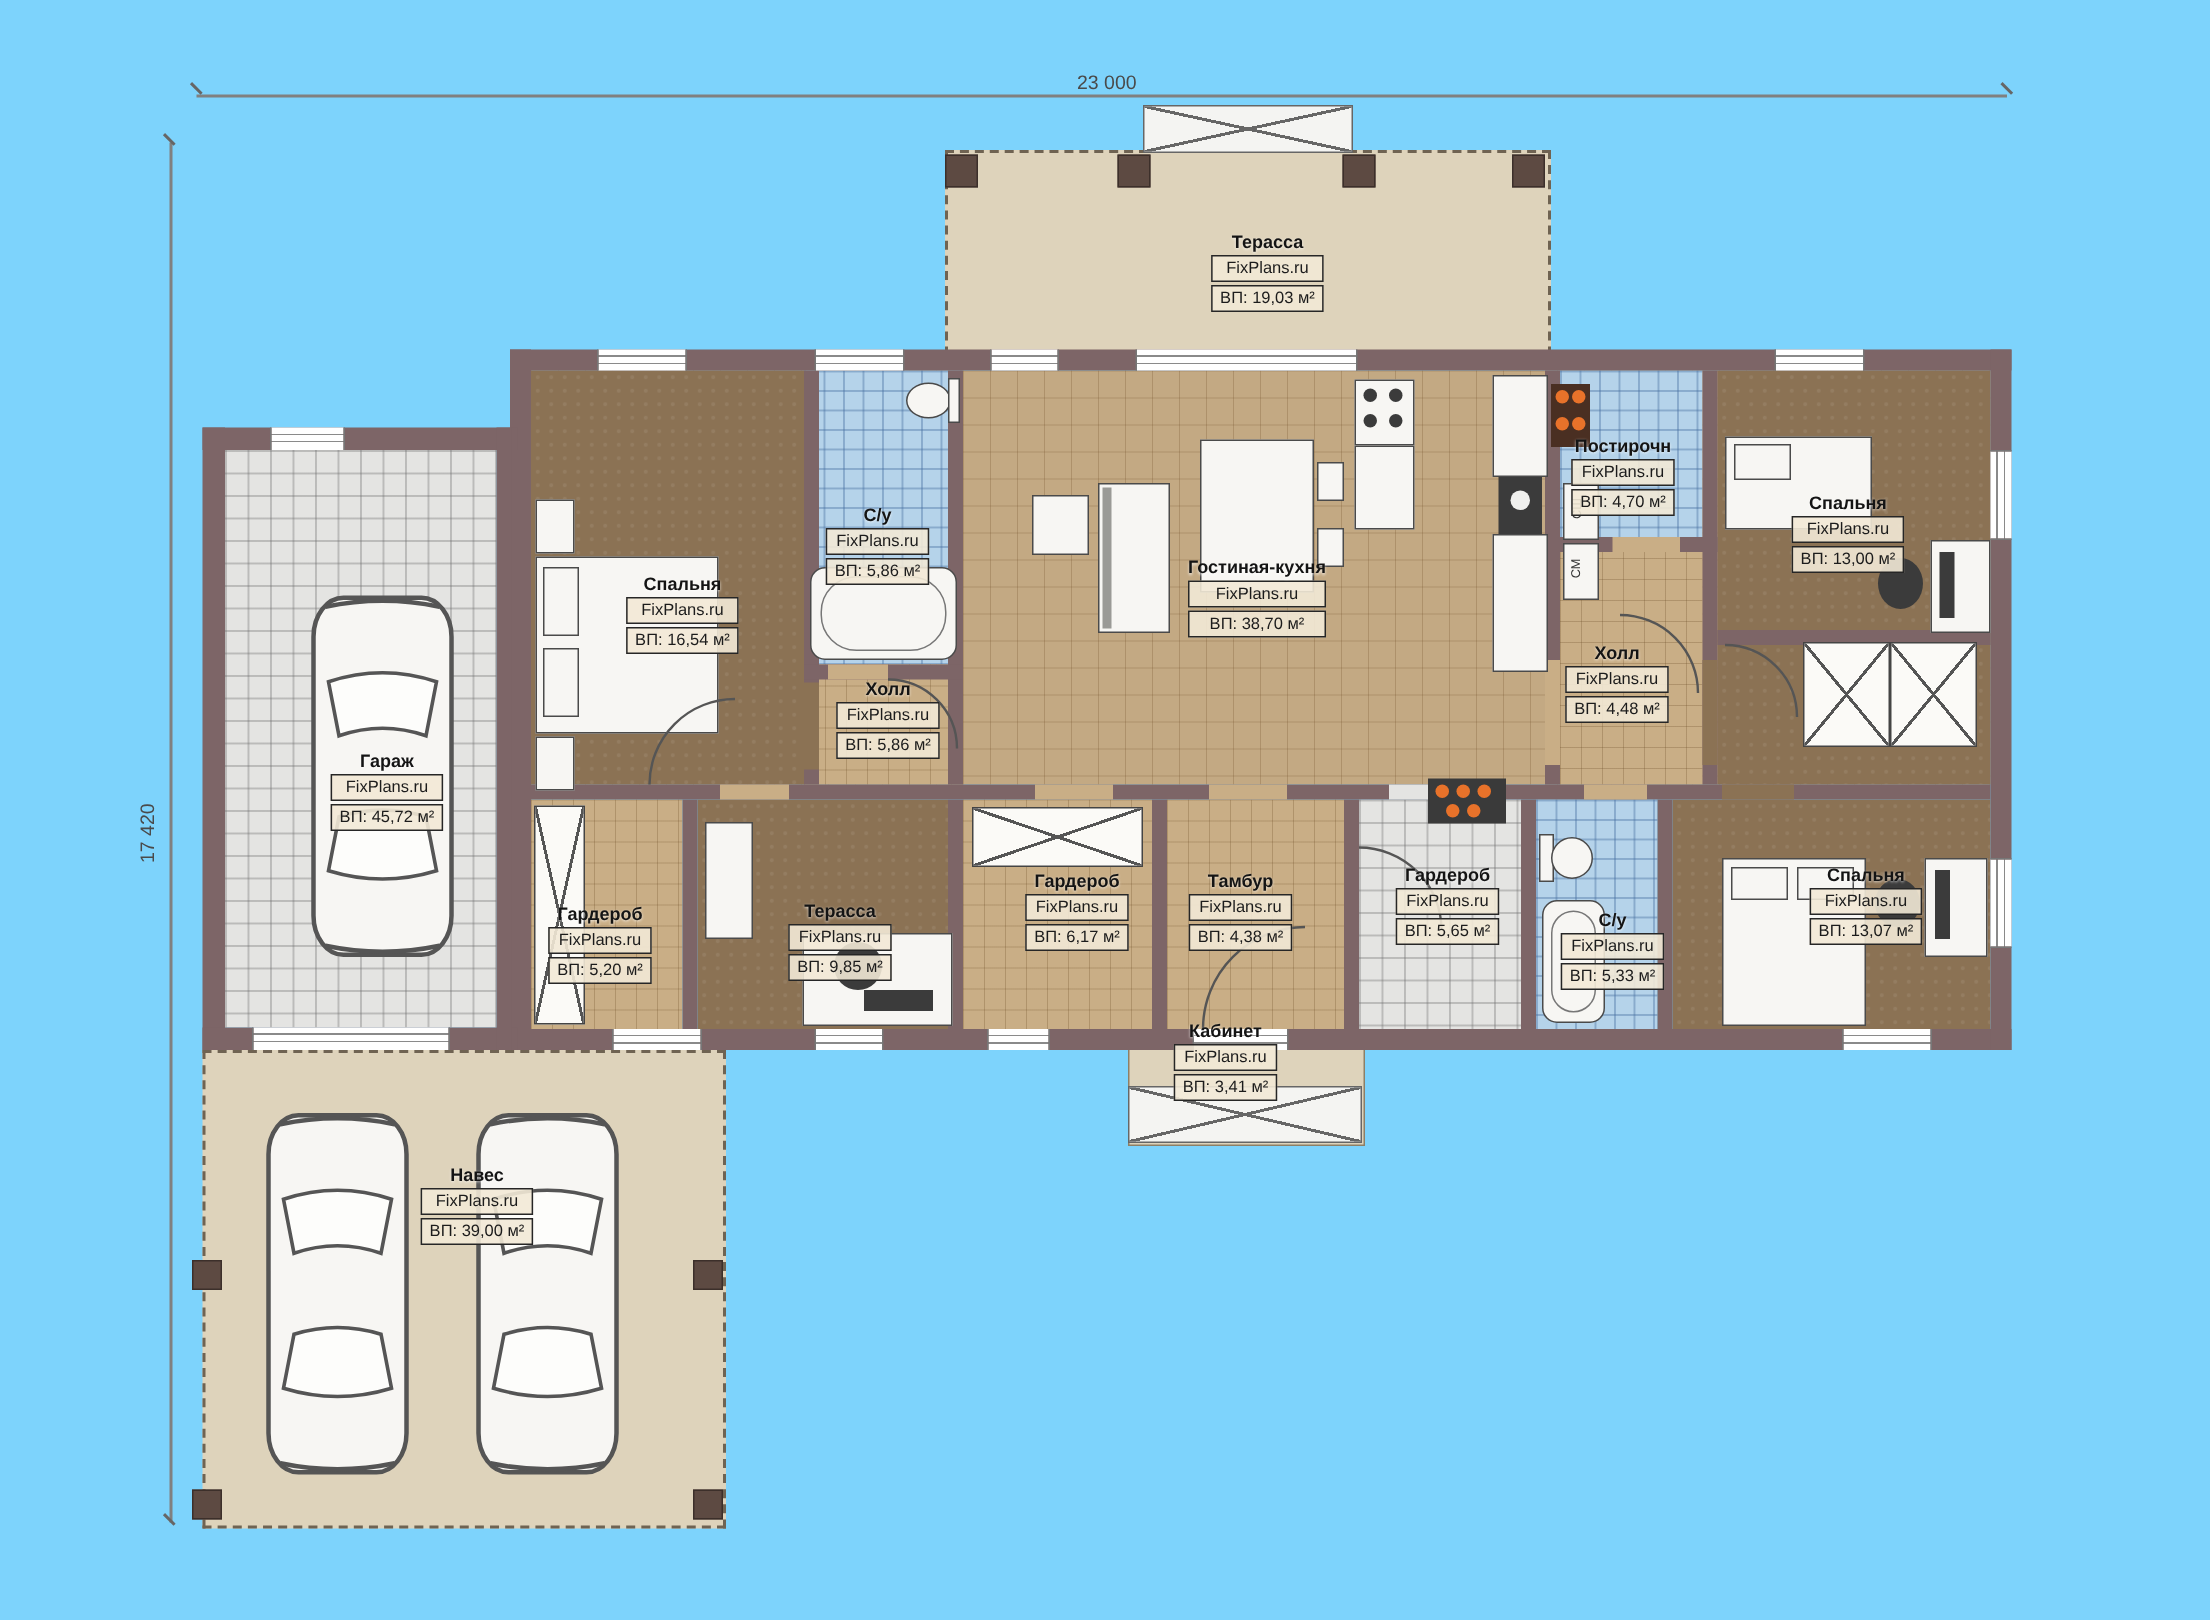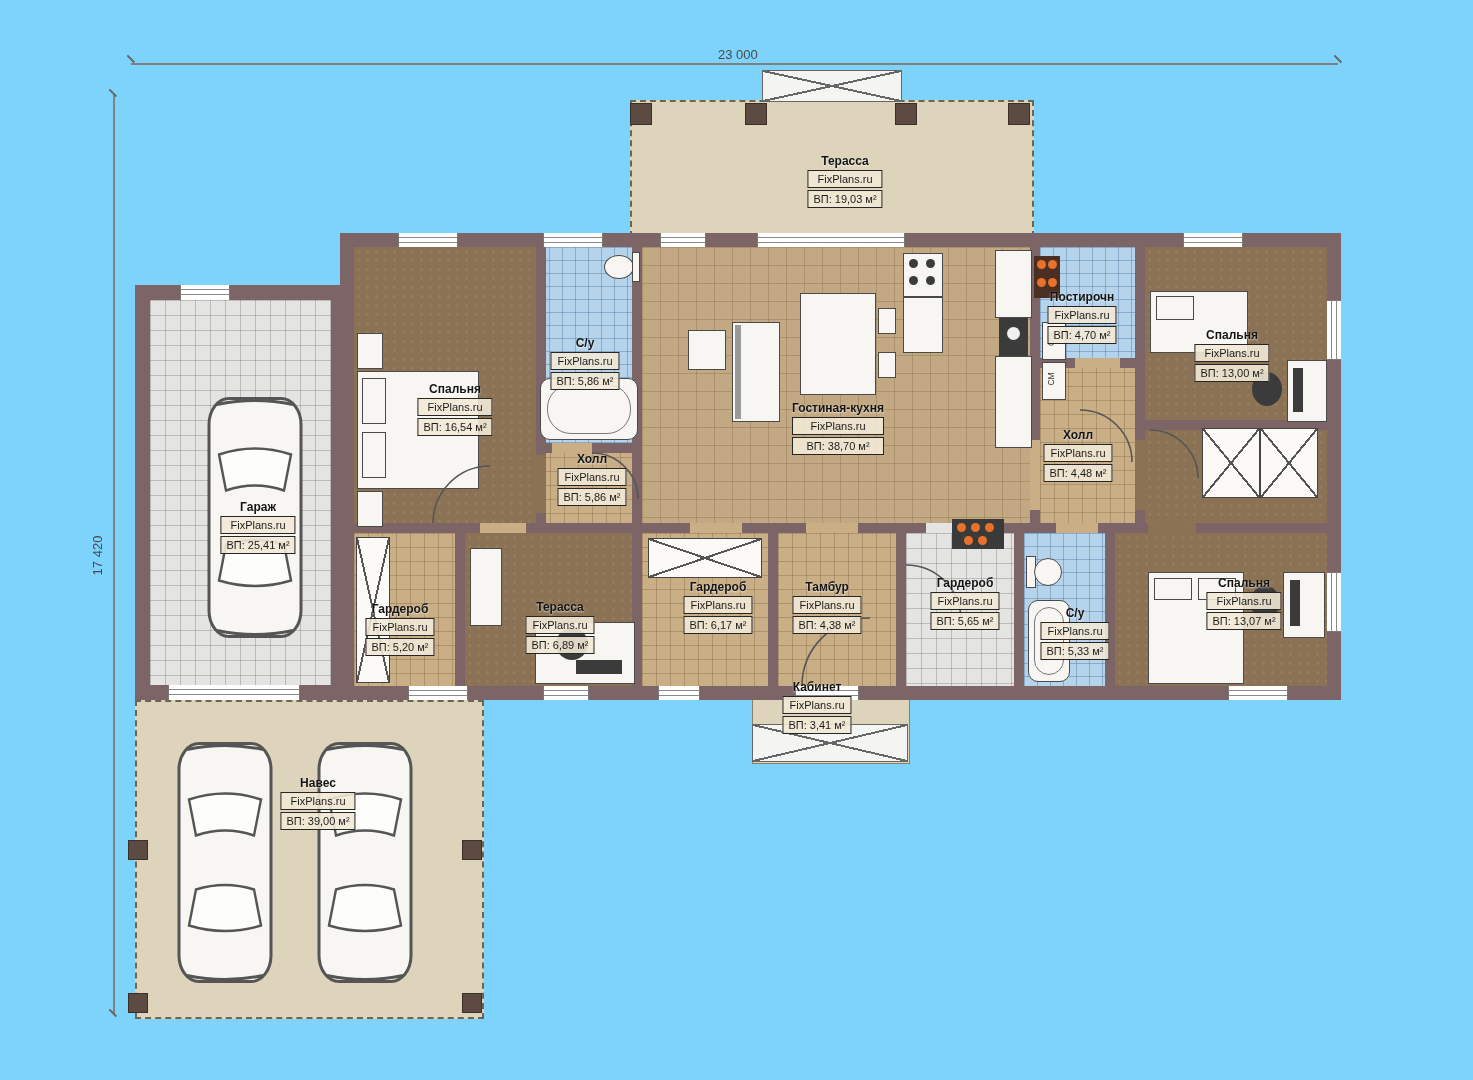--- a/index.html
+++ b/index.html
@@ -259,21 +259,21 @@
   <div class="room-label" style="left:585px;top:336px;">
     <div class="rl-name">С/у</div>
     <span class="rl-box">FixPlans.ru</span>
     <span class="rl-box">ВП: 5,86 м²</span>
   </div>
   <div class="room-label" style="left:592px;top:452px;">
     <div class="rl-name">Холл</div>
     <span class="rl-box">FixPlans.ru</span>
     <span class="rl-box">ВП: 5,86 м²</span>
   </div>
-  <div class="room-label" style="left:838px;top:371px;margin-top:30px;">
+  <div class="room-label" style="left:838px;top:371px;">
     <div class="rl-name">Гостиная-кухня</div>
     <span class="rl-box">FixPlans.ru</span>
     <span class="rl-box">ВП: 38,70 м²</span>
   </div>
   <div class="room-label" style="left:1082px;top:290px;">
     <div class="rl-name">Постирочн</div>
     <span class="rl-box">FixPlans.ru</span>
     <span class="rl-box">ВП: 4,70 м²</span>
   </div>
   <div class="room-label" style="left:1232px;top:328px;">
@@ -282,31 +282,31 @@
     <span class="rl-box">ВП: 13,00 м²</span>
   </div>
   <div class="room-label" style="left:1078px;top:428px;">
     <div class="rl-name">Холл</div>
     <span class="rl-box">FixPlans.ru</span>
     <span class="rl-box">ВП: 4,48 м²</span>
   </div>
   <div class="room-label" style="left:258px;top:500px;">
     <div class="rl-name">Гараж</div>
     <span class="rl-box">FixPlans.ru</span>
-    <span class="rl-box">ВП: 25,41 м²</span>
+    <span class="rl-box">ВП: 45,72 м²</span>
   </div>
   <div class="room-label" style="left:400px;top:602px;">
     <div class="rl-name">Гардероб</div>
     <span class="rl-box">FixPlans.ru</span>
     <span class="rl-box">ВП: 5,20 м²</span>
   </div>
   <div class="room-label" style="left:560px;top:600px;">
     <div class="rl-name">Терасса</div>
     <span class="rl-box">FixPlans.ru</span>
-    <span class="rl-box">ВП: 6,89 м²</span>
+    <span class="rl-box">ВП: 9,85 м²</span>
   </div>
   <div class="room-label" style="left:718px;top:580px;">
     <div class="rl-name">Гардероб</div>
     <span class="rl-box">FixPlans.ru</span>
     <span class="rl-box">ВП: 6,17 м²</span>
   </div>
   <div class="room-label" style="left:827px;top:580px;">
     <div class="rl-name">Тамбур</div>
     <span class="rl-box">FixPlans.ru</span>
     <span class="rl-box">ВП: 4,38 м²</span>

